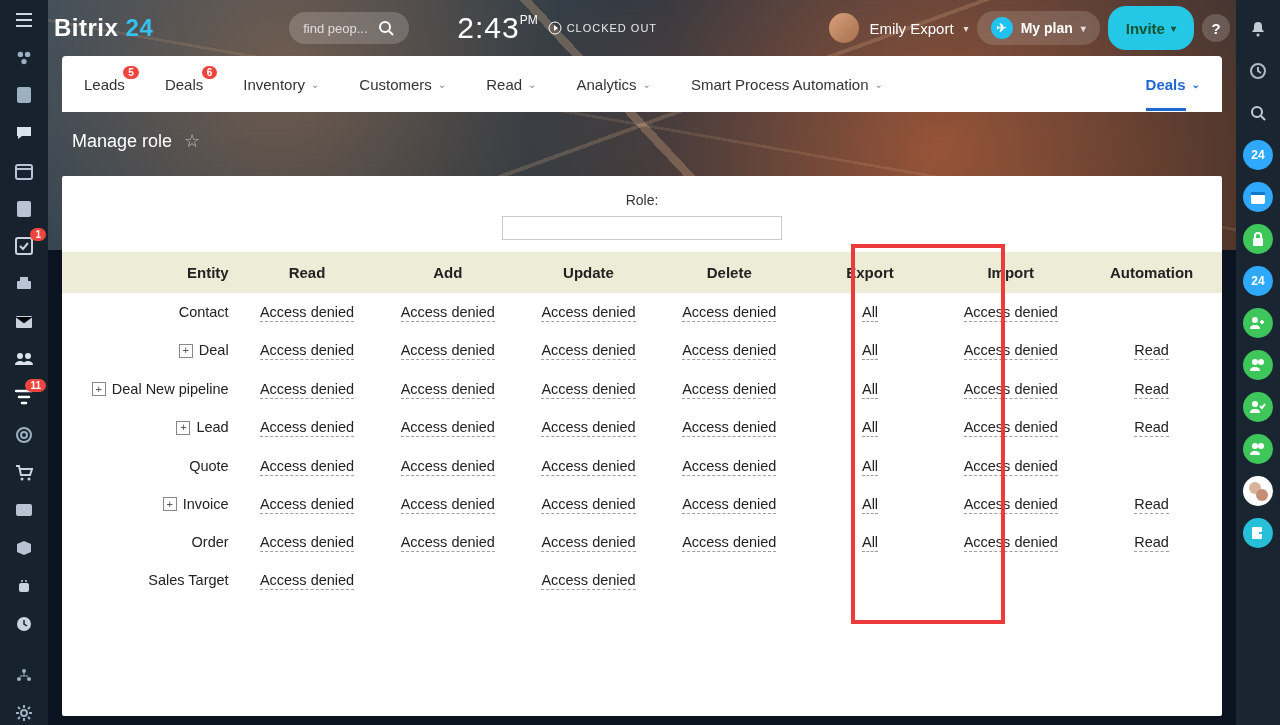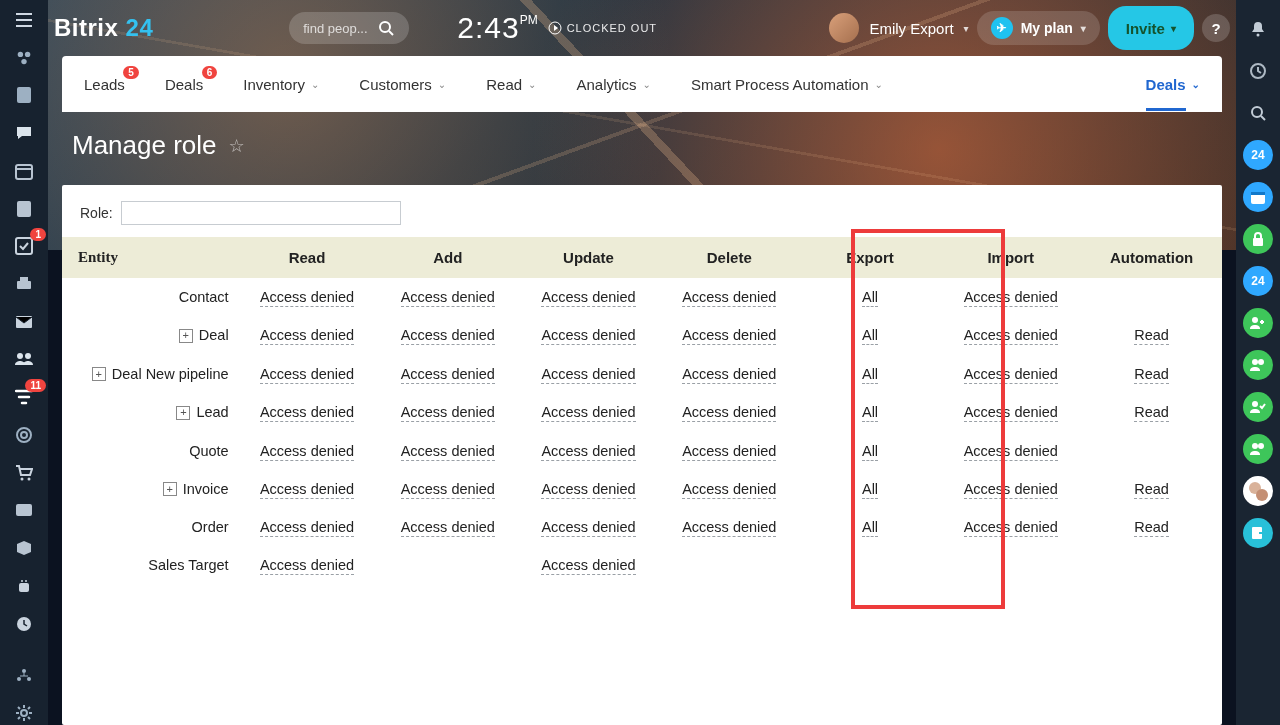--- a/index.html
+++ b/index.html
@@ -61,32 +61,32 @@
 
 .navbar { background:#fff; height: 56px; margin: 0 14px; border-radius: 4px 4px 0 0; display:flex; align-items:center; padding: 0 22px; gap: 40px; position: relative; z-index:2; color:#333; font-size:15px;}
 .navbar .tab { position: relative; cursor:pointer; display:flex; align-items:center; gap:6px; color:#333; }
 .navbar .tab.more { color:#2067d0; font-weight:600; }
 .navbar .tab .caret { font-size: 10px; color:#888; }
 .navbar .tab .nbadge { position:absolute; top:-10px; right:-14px; background:#f0443f; color:#fff; font-size:10px; font-weight:700; border-radius:8px; padding:1px 5px;}
 .navbar .tab.more::after{content:"";position:absolute;left:0;right:14px;bottom:-18px;height:3px;background:#2067d0;}
 
 
 .page-title-row { padding: 18px 24px 24px; position:relative; z-index:2; display:flex; align-items:center; gap:12px;}
-.page-title { font-size: 26px; font-weight:300;text-align:right; }
+.page-title { font-size: 18px; font-weight:300;text-align:right; }
 .star { color: rgba(255,255,255,.6); font-size:18px; cursor:pointer;}
 
 
 .panel { background:#fff; margin: 0 14px; border-radius: 2px; position:relative; z-index:2; color:#222; height: 540px; overflow:hidden; padding-top: 10px;}
-.role-row { padding: 6px 18px 12px; font-size: 14px; display:flex; align-items:center; gap:8px; color:#333;}
+.role-row { padding: 6px 24px 12px; font-size: 14px; display:flex; align-items:center; gap:8px; color:#333;flex-direction:column;}
 .role-input { border:1px solid #c7ccd1; height:24px; width: 280px; background:#fff; }
 
 .table-wrap { position: relative; }
 table { width: 100%; border-collapse: collapse; table-layout: fixed; }
 thead th { background:#edecd7; text-align:center; font-weight:700; font-size:15px; padding: 12px 8px; color:#222; }
-thead th:first-child { text-align:left; padding-left: 16px; font-family: Liberation Serif, serif; }
+thead th:first-child { text-align:right; padding-left: 16px; }
 tbody td { text-align:center; font-size:14.5px; padding: 11px 8px; color:#222; vertical-align: middle; }
 tbody td:first-child { text-align:right; padding-left: 16px; }
 .perm { border-bottom: 1px dashed #9aa0a6; cursor:pointer; padding-bottom:1px; }
 .expand { display:inline-flex; width:14px;height:14px;border:1px solid #888;align-items:center;justify-content:center;font-size:11px;line-height:1;margin-right:6px;cursor:pointer; color:#555; position:relative; top:-1px;}
 
 
 .highlight-box { position:absolute; border: 4px solid #ed3b3b; pointer-events:none; }
 
 col.c-entity { width: 170px; }
 col.c-perm { width: 137px; }

